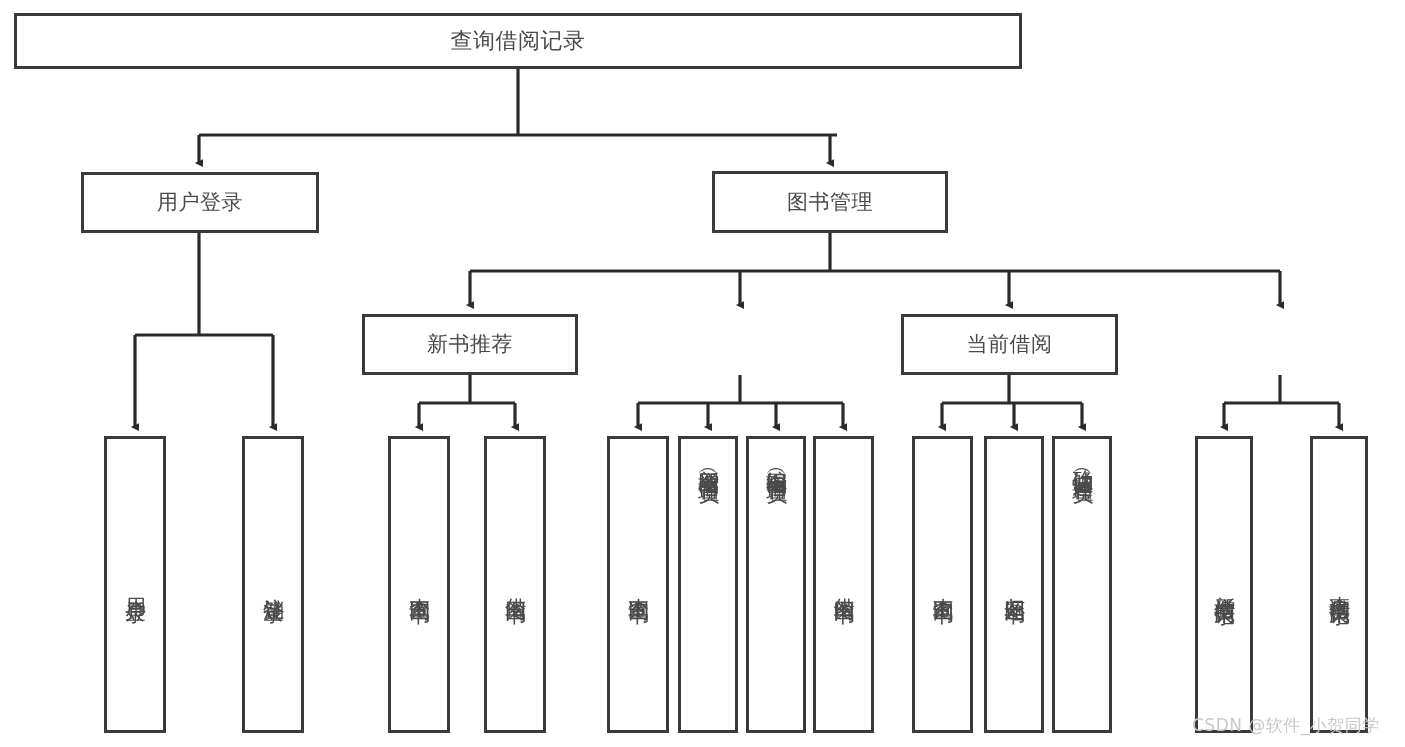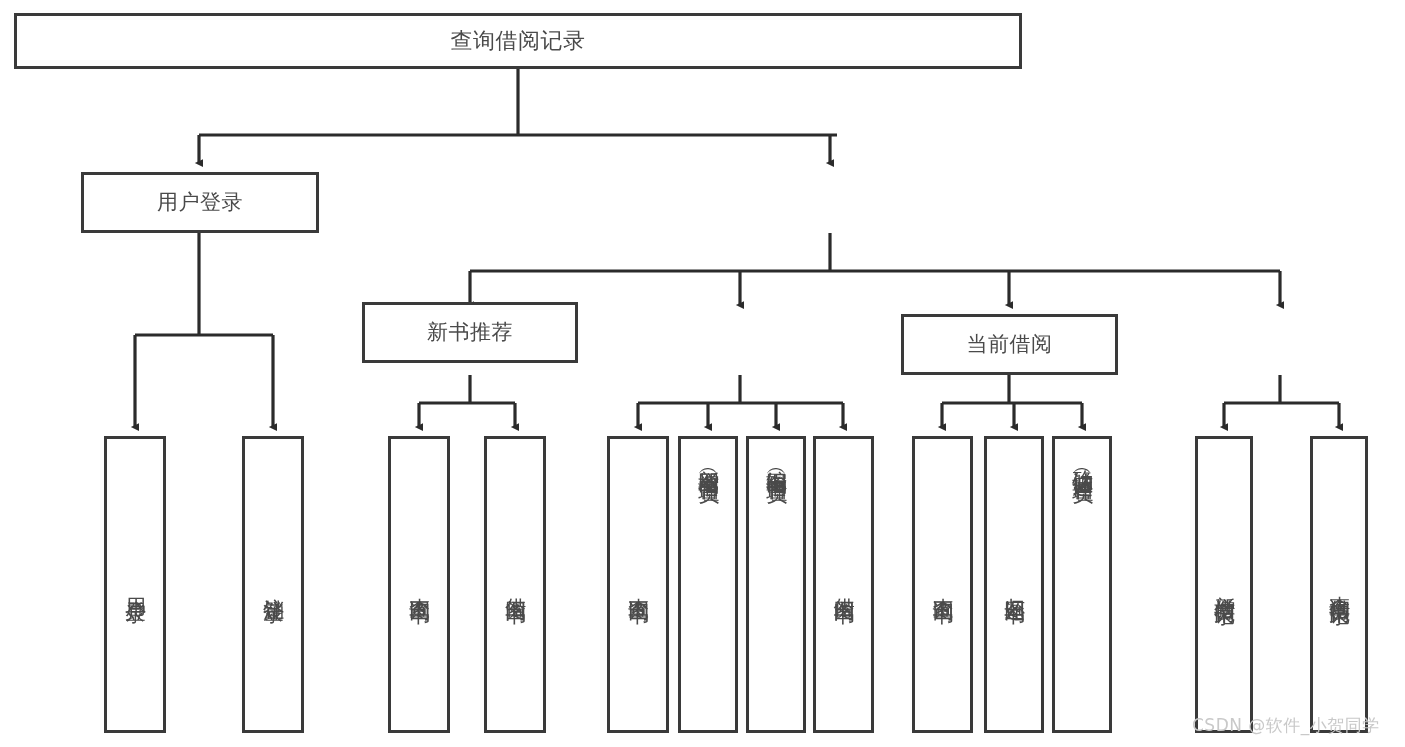--- a/index.html
+++ b/index.html
@@ -133,22 +133,25 @@
     </g>
   </svg>
 
   <div class="node root" style="left: 14px; top: 13px; width: 1008px; height: 56px;">
     <span class="label">查询借阅记录</span>
   </div>
 
   <div class="node" style="left: 81px; top: 172px; width: 238px; height: 61px;">
     <span class="label">用户登录</span>
   </div>
-
-  <div class="node" style="left: 362px; top: 302px; width: 216px; height: 61px;">
+  <div class="node" style="left: 712px; top: 171px; width: 236px; height: 62px;">
+    <span class="label">图书管理</span>
+  </div>
+
+  <div class="node" style="left: 362px; top: 314px; width: 216px; height: 61px;">
     <span class="label">新书推荐</span>
   </div>
   <div class="node" style="left: 901px; top: 314px; width: 217px; height: 61px;">
     <span class="label">当前借阅</span>
   </div>
 
   <div class="node leaf center" style="left: 104px; top: 436px; width: 62px; height: 297px;">
     <span class="label">用户登录</span>
   </div>
   <div class="node leaf center" style="left: 242px; top: 436px; width: 62px; height: 297px;">

